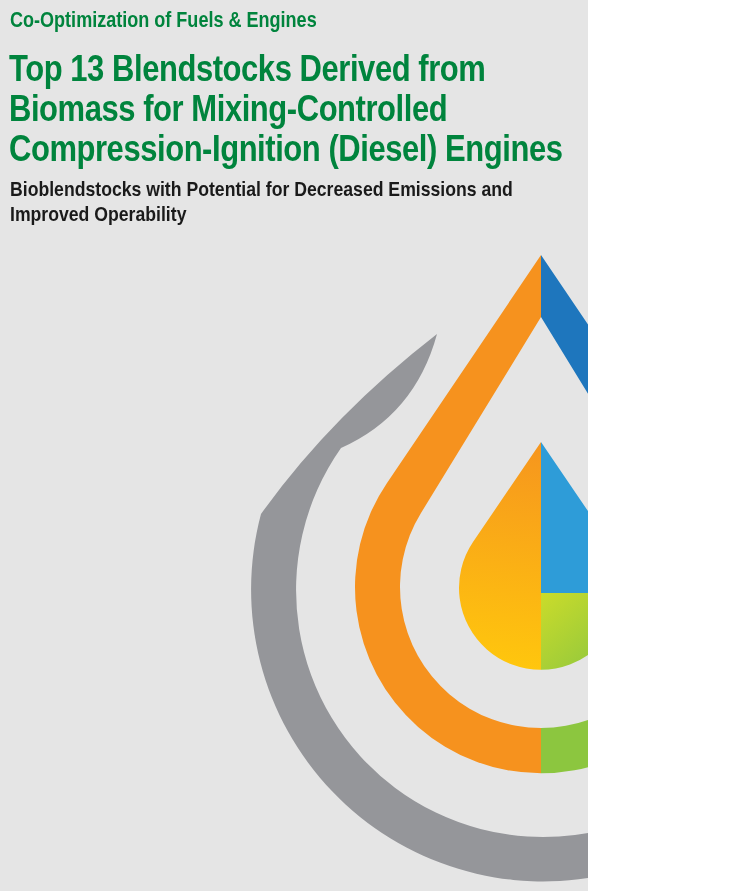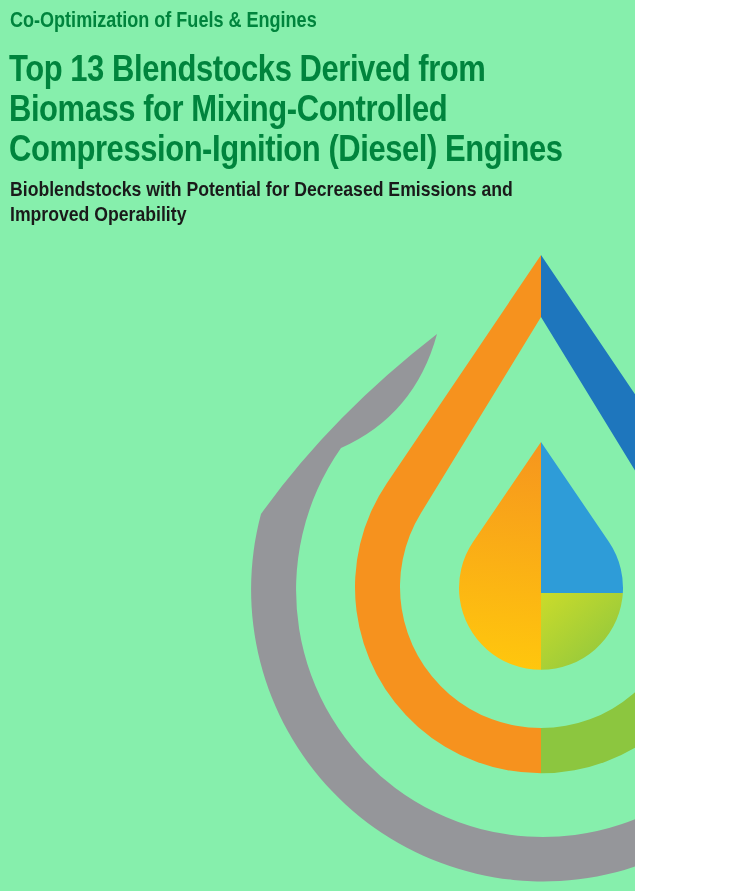--- a/index.html
+++ b/index.html
@@ -1,19 +1,19 @@
 <!DOCTYPE html>
 <html style="--heading_green: #00843D; --subtitle_black: #1A1A1A; --logo_orange: #F6921E; --logo_blue: #1E76BD; --logo_light_blue: #2E9CD8; --logo_green: #8CC63F; --logo_yellow_top: #F6951E; --logo_yellow_bottom: #FFC70D; --logo_yellow_green_top: #C9DB2B; --logo_yellow_green_bottom: #8CC63F; --logo_gray: #95969A; --page_edge: #C9CACB;"><head>
 <meta charset="utf-8">
 <style>
   html,body{margin:0;padding:0;background:#ffffff;}
   #page-root{
     position:relative;
-    width:635px;height:891px;
-    background:#86efac;
+    width:588px;height:891px;
+    background:#e5e5e5;
     overflow:hidden;
     font-family:"Liberation Sans", sans-serif;
   }
   .txt{position:absolute;white-space:nowrap;transform-origin:0 0;}
   .kicker{
     left:10px;top:7px;
     font-size:22px;line-height:26px;font-weight:bold;
     color:var(--heading_green,#00843D);
     transform:scaleX(0.82);
   }

